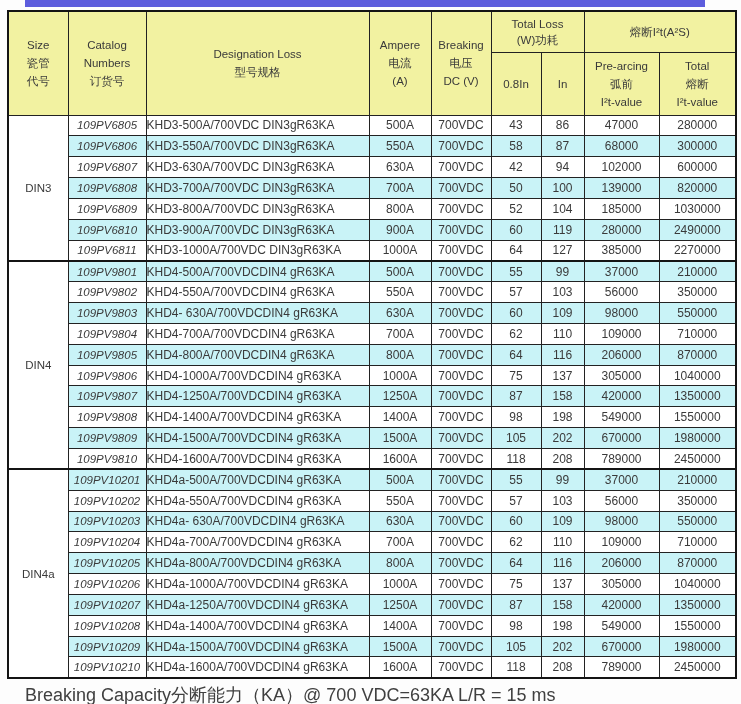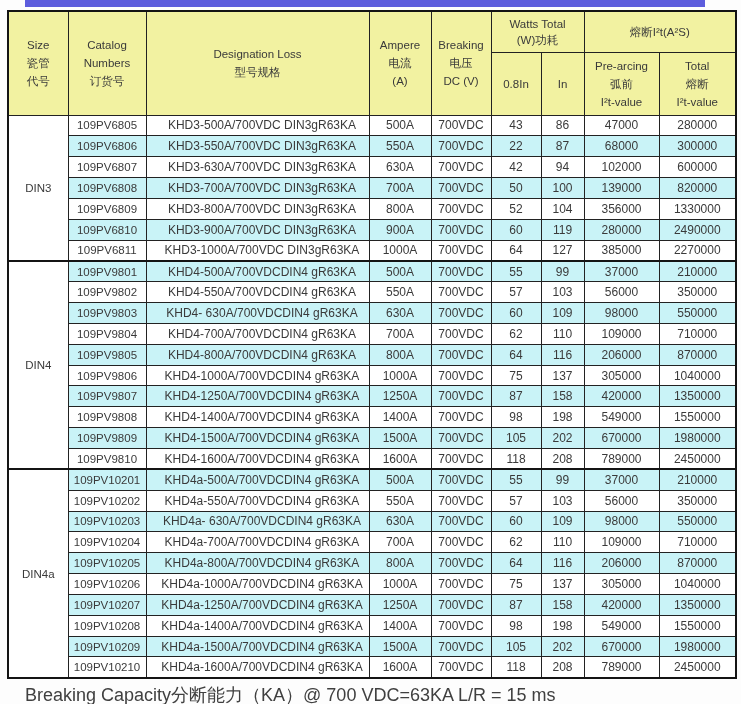--- a/index.html
+++ b/index.html
@@ -18,22 +18,22 @@
     color:#3a3a3a; text-align:center; vertical-align:middle; line-height:18px; }
   .spec-table thead tr.h1 { height:41px; }
   .spec-table thead tr.h1 th.span2 { line-height:16px; }
   .spec-table thead tr.h2 { height:63px; }
 
   
   .spec-table tbody tr { height:20.85px; }
   .spec-table tbody td { font-size:12px; color:#3a3a3a; text-align:center;
     vertical-align:middle; background:#ffffff; white-space:nowrap; }
   .spec-table tbody tr.shaded td { background:#c9f3f7; }
-  .spec-table tbody td.designation-cell { text-align:center; padding-left:9px; }
-  .spec-table tbody td.catalog-cell { font-size:11.5px; }
+  .spec-table tbody td.designation-cell { text-align:left; }
+  .spec-table tbody td.catalog-cell { font-size:11.5px;font-style:italic; }
   .spec-table tbody td.size-cell,
   .spec-table tbody tr.shaded td.size-cell { background:#ffffff; font-size:11.5px; }
   .spec-table tbody tr.group-start td { border-top:2px solid #141414;margin-top:28px; }
 
   .footer-note { position:absolute; left:25px; top:683px; font-size:18px; color:#404040; }
 </style>
 </head>
 <body>
 
 <div class="page">
@@ -72,21 +72,21 @@
             <div>Ampere</div>
             <div>电流</div>
             <div>(A)</div>
           </th>
         <th rowspan="2">
             <div>Breaking</div>
             <div>电压</div>
             <div>DC (V)</div>
           </th>
         <th colspan="2" class="span2">
-            <div>Watts Total</div>
+            <div>Total Loss</div>
             <div>(W)功耗</div>
           </th>
         <th colspan="2" class="span2">熔断I²t(A²S)</th>
       </tr>
       <tr class="h2">
         <th>0.8In</th>
         <th>In</th>
         <th>
             <div>Pre-arcing</div>
             <div>弧前</div>
@@ -109,21 +109,21 @@
           <td class="watts-08in-cell">43</td>
           <td class="watts-in-cell">86</td>
           <td class="prearcing-cell">47000</td>
           <td class="total-i2t-cell">280000</td>
         </tr>
         <tr class="shaded">
           <td class="catalog-cell">109PV6806</td>
           <td class="designation-cell">KHD3-550A/700VDC DIN3gR63KA</td>
           <td class="ampere-cell">550A</td>
           <td class="voltage-cell">700VDC</td>
-          <td class="watts-08in-cell">22</td>
+          <td class="watts-08in-cell">58</td>
           <td class="watts-in-cell">87</td>
           <td class="prearcing-cell">68000</td>
           <td class="total-i2t-cell">300000</td>
         </tr>
         <tr>
           <td class="catalog-cell">109PV6807</td>
           <td class="designation-cell">KHD3-630A/700VDC DIN3gR63KA</td>
           <td class="ampere-cell">630A</td>
           <td class="voltage-cell">700VDC</td>
           <td class="watts-08in-cell">42</td>
@@ -141,22 +141,22 @@
           <td class="prearcing-cell">139000</td>
           <td class="total-i2t-cell">820000</td>
         </tr>
         <tr>
           <td class="catalog-cell">109PV6809</td>
           <td class="designation-cell">KHD3-800A/700VDC DIN3gR63KA</td>
           <td class="ampere-cell">800A</td>
           <td class="voltage-cell">700VDC</td>
           <td class="watts-08in-cell">52</td>
           <td class="watts-in-cell">104</td>
-          <td class="prearcing-cell">356000</td>
-          <td class="total-i2t-cell">1330000</td>
+          <td class="prearcing-cell">185000</td>
+          <td class="total-i2t-cell">1030000</td>
         </tr>
         <tr class="shaded">
           <td class="catalog-cell">109PV6810</td>
           <td class="designation-cell">KHD3-900A/700VDC DIN3gR63KA</td>
           <td class="ampere-cell">900A</td>
           <td class="voltage-cell">700VDC</td>
           <td class="watts-08in-cell">60</td>
           <td class="watts-in-cell">119</td>
           <td class="prearcing-cell">280000</td>
           <td class="total-i2t-cell">2490000</td>

